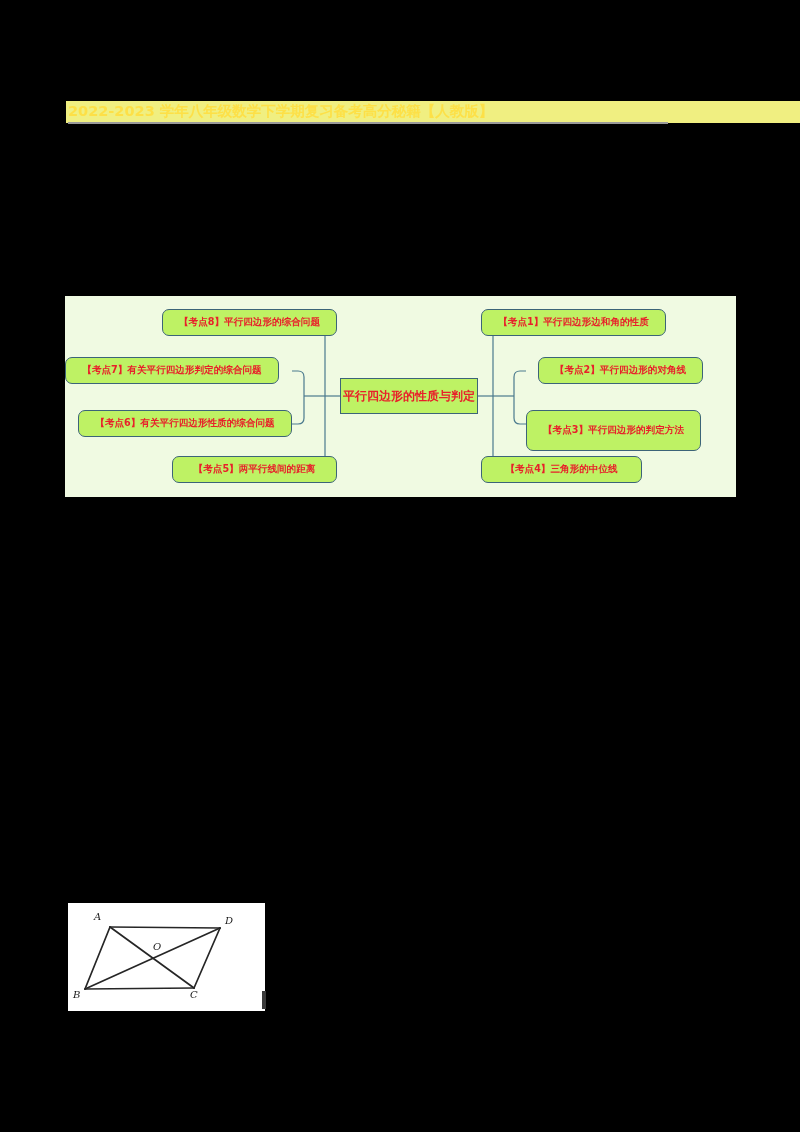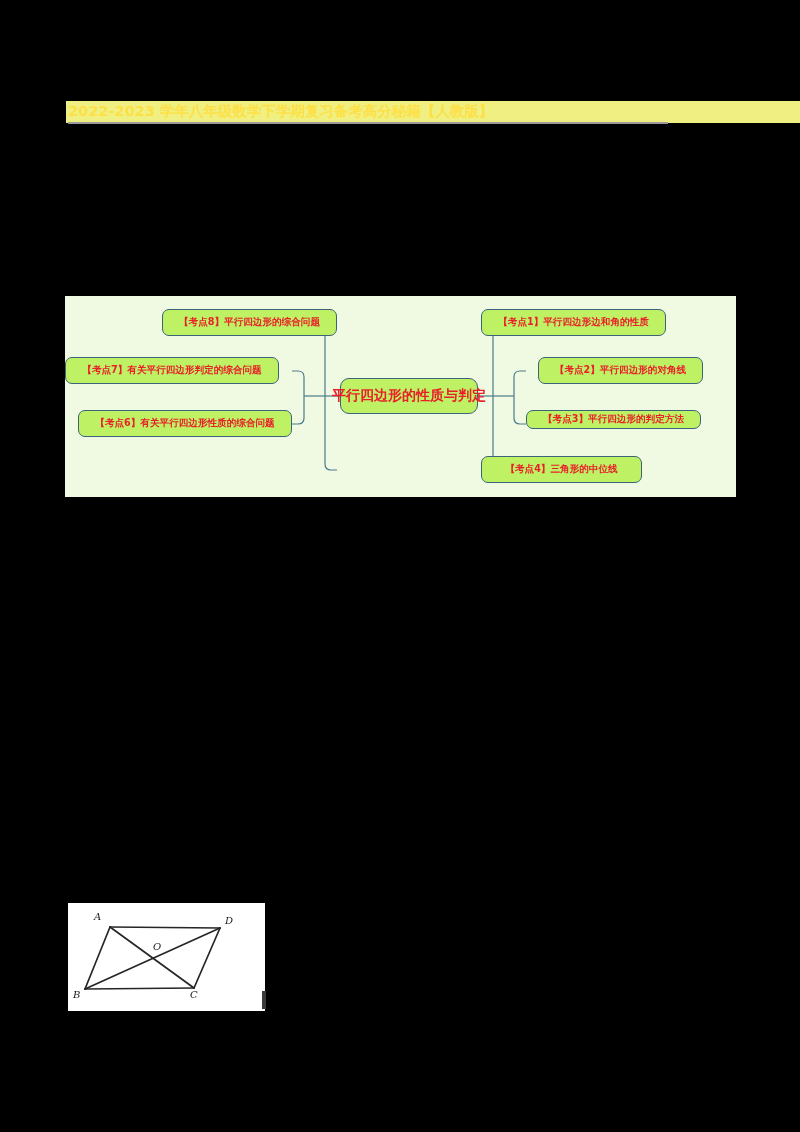--- a/index.html
+++ b/index.html
@@ -72,23 +72,23 @@
     font-size: 9.6px;
     display: flex;
     align-items: center;
     justify-content: center;
     text-align: center;
     white-space: nowrap;
     font-family: "DejaVu Sans", "Liberation Sans", sans-serif;
     z-index: 3;
   }
   .node.center {
-    font-size: 14px;
+    font-size: 12px;
     border-width: 1.6px;
-    border-radius: 9px;
+    border-radius: 0;
   }
 
   
   #geo-figure {
     position: absolute;
     left: 68px;
     top: 903px;
     width: 197px;
     height: 108px;
     background: #ffffff;
@@ -144,24 +144,25 @@
       <path d="M413,100 L428,100"></path>
       <path d="M428,100 L449,100"></path>
     </g>
   </svg>
 
   <div class="node center" style="left:275px; top:82px; width:138px; height:36px;">平行四边形的性质与判定</div>
 
   <div class="node" style="left:97px; top:13px; width:175px; height:27px;">【考点8】平行四边形的综合问题</div>
   <div class="node" style="left:0; top:61px; width:214px; height:27px;">【考点7】有关平行四边形判定的综合问题</div>
   <div class="node" style="left:13px; top:114px; width:214px; height:27px;">【考点6】有关平行四边形性质的综合问题</div>
+  <div class="node" style="left:107px; top:160px; width:165px; height:27px;">【考点5】两平行线间的距离</div>
 
   <div class="node" style="left:416px; top:13px; width:185px; height:27px;">【考点1】平行四边形边和角的性质</div>
   <div class="node" style="left:461px; top:61px; width:165px; height:27px;margin-left:12px;">【考点2】平行四边形的对角线</div>
-  <div class="node" style="left:461px; top:114px; width:175px; height:19px;">【考点3】平行四边形的判定方法</div>
+  <div class="node" style="left:461px; top:114px; width:175px; height:41px;">【考点3】平行四边形的判定方法</div>
   <div class="node" style="left:416px; top:160px; width:161px; height:27px;">【考点4】三角形的中位线</div>
 </div>
 
 <div id="geo-figure">
   <svg id="geo-svg" viewBox="0 0 197 108">
     <g stroke="#262626" stroke-width="1.7" fill="none" stroke-linecap="round">
 
       <path d="M42,24 L152,25"></path>
       <path d="M152,25 L126,85"></path>
       <path d="M126,85 L17,86"></path>

